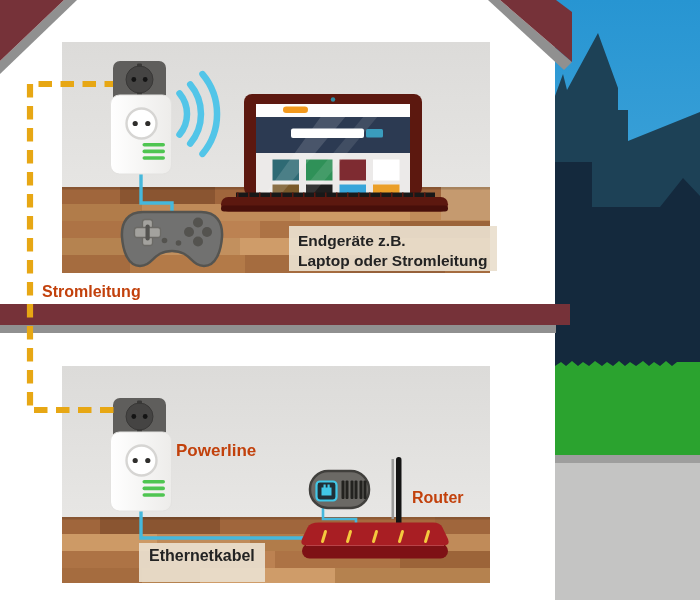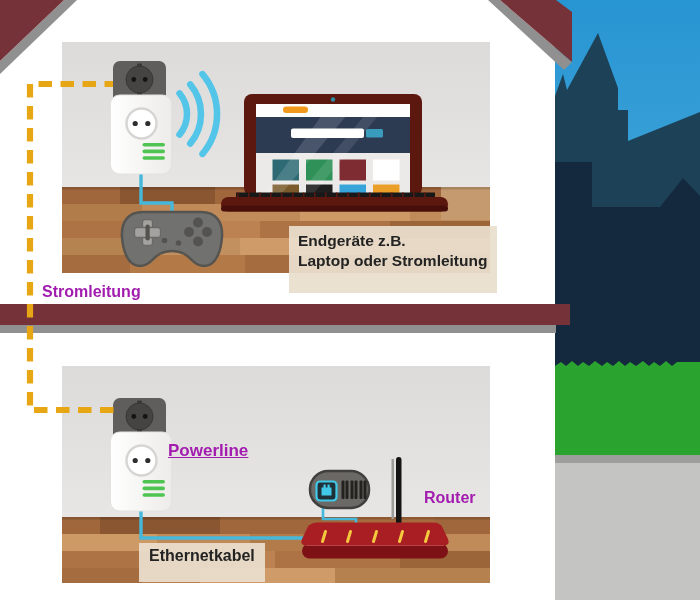--- a/index.html
+++ b/index.html
@@ -1,26 +1,26 @@
 <!DOCTYPE html>
 <html><head>
 <meta charset="utf-8">
 <style>
   html,body{margin:0;padding:0;background:#fff;}
   #stage{position:relative;width:700px;height:600px;overflow:hidden;background:#ffffff;
          font-family:"Liberation Sans",sans-serif;}
   #scene{position:absolute;left:0;top:0;}
-  .lbl{position:absolute;color:#a21caf;font-weight:bold;white-space:nowrap;}
+  .lbl{position:absolute;color:#c2410c;font-weight:bold;white-space:nowrap;}
   .lbl-plain{font-size:16px;line-height:18px;}
   .lbl-box{background:rgba(233,223,206,0.93);color:#232323;}
-  #lbl-endgeraete{left:289px;top:226px;font-size:15.5px;line-height:20px;padding:5px 10px 22px 9px;}
+  #lbl-endgeraete{left:289px;top:226px;font-size:15.5px;line-height:20px;padding:5px 10px 0 9px;}
   #lbl-ethernetkabel{left:139px;top:543px;font-size:16px;line-height:20px;padding:3px 10px 16px 10px;}
   #lbl-stromleitung{left:42px;top:283px;}
-  #lbl-powerline{left:168px;top:441px;font-size:17px;text-decoration:underline;}
-  #lbl-router{left:424px;top:489px;}
+  #lbl-powerline{left:176px;top:441px;font-size:17px;}
+  #lbl-router{left:412px;top:489px;}
 </style>
 </head>
 <body>
 
 <div id="stage">
 
 <svg id="scene" width="700" height="600" viewBox="0 0 700 600" xmlns="http://www.w3.org/2000/svg">
   <defs>
     <linearGradient id="skyG" x1="0" y1="0" x2="0" y2="1">
       <stop offset="0" stop-color="#2795d2"></stop>

